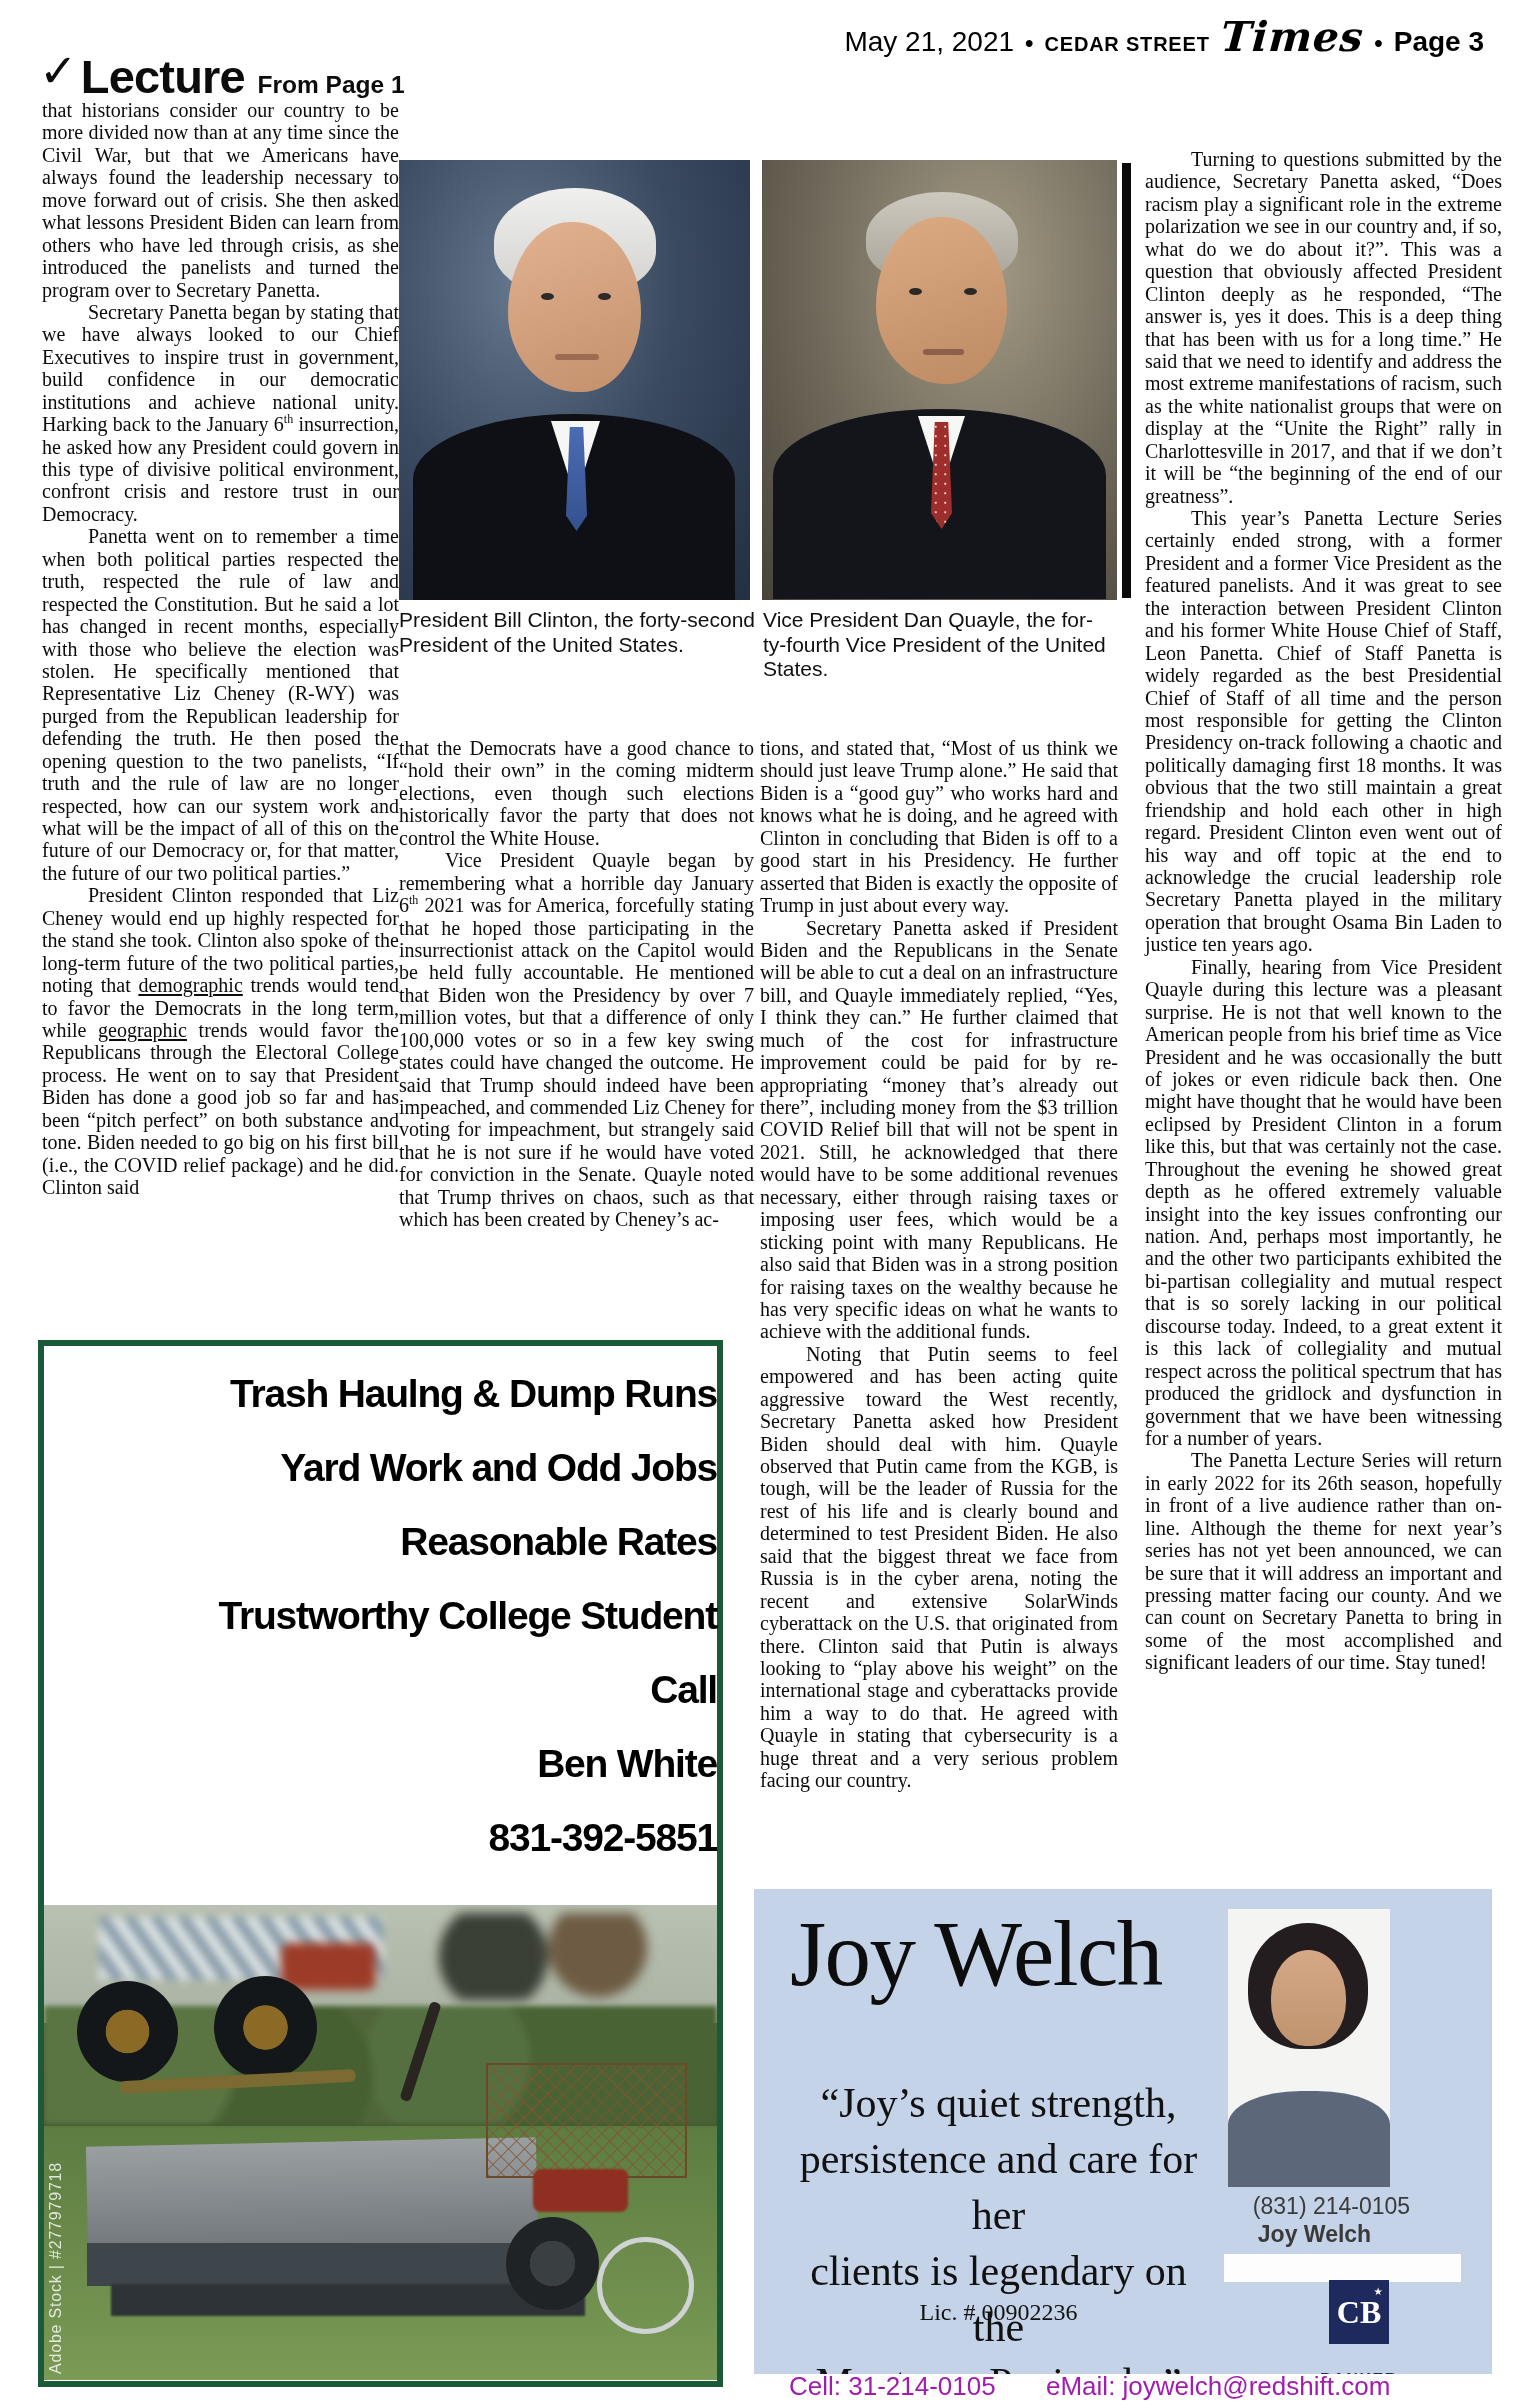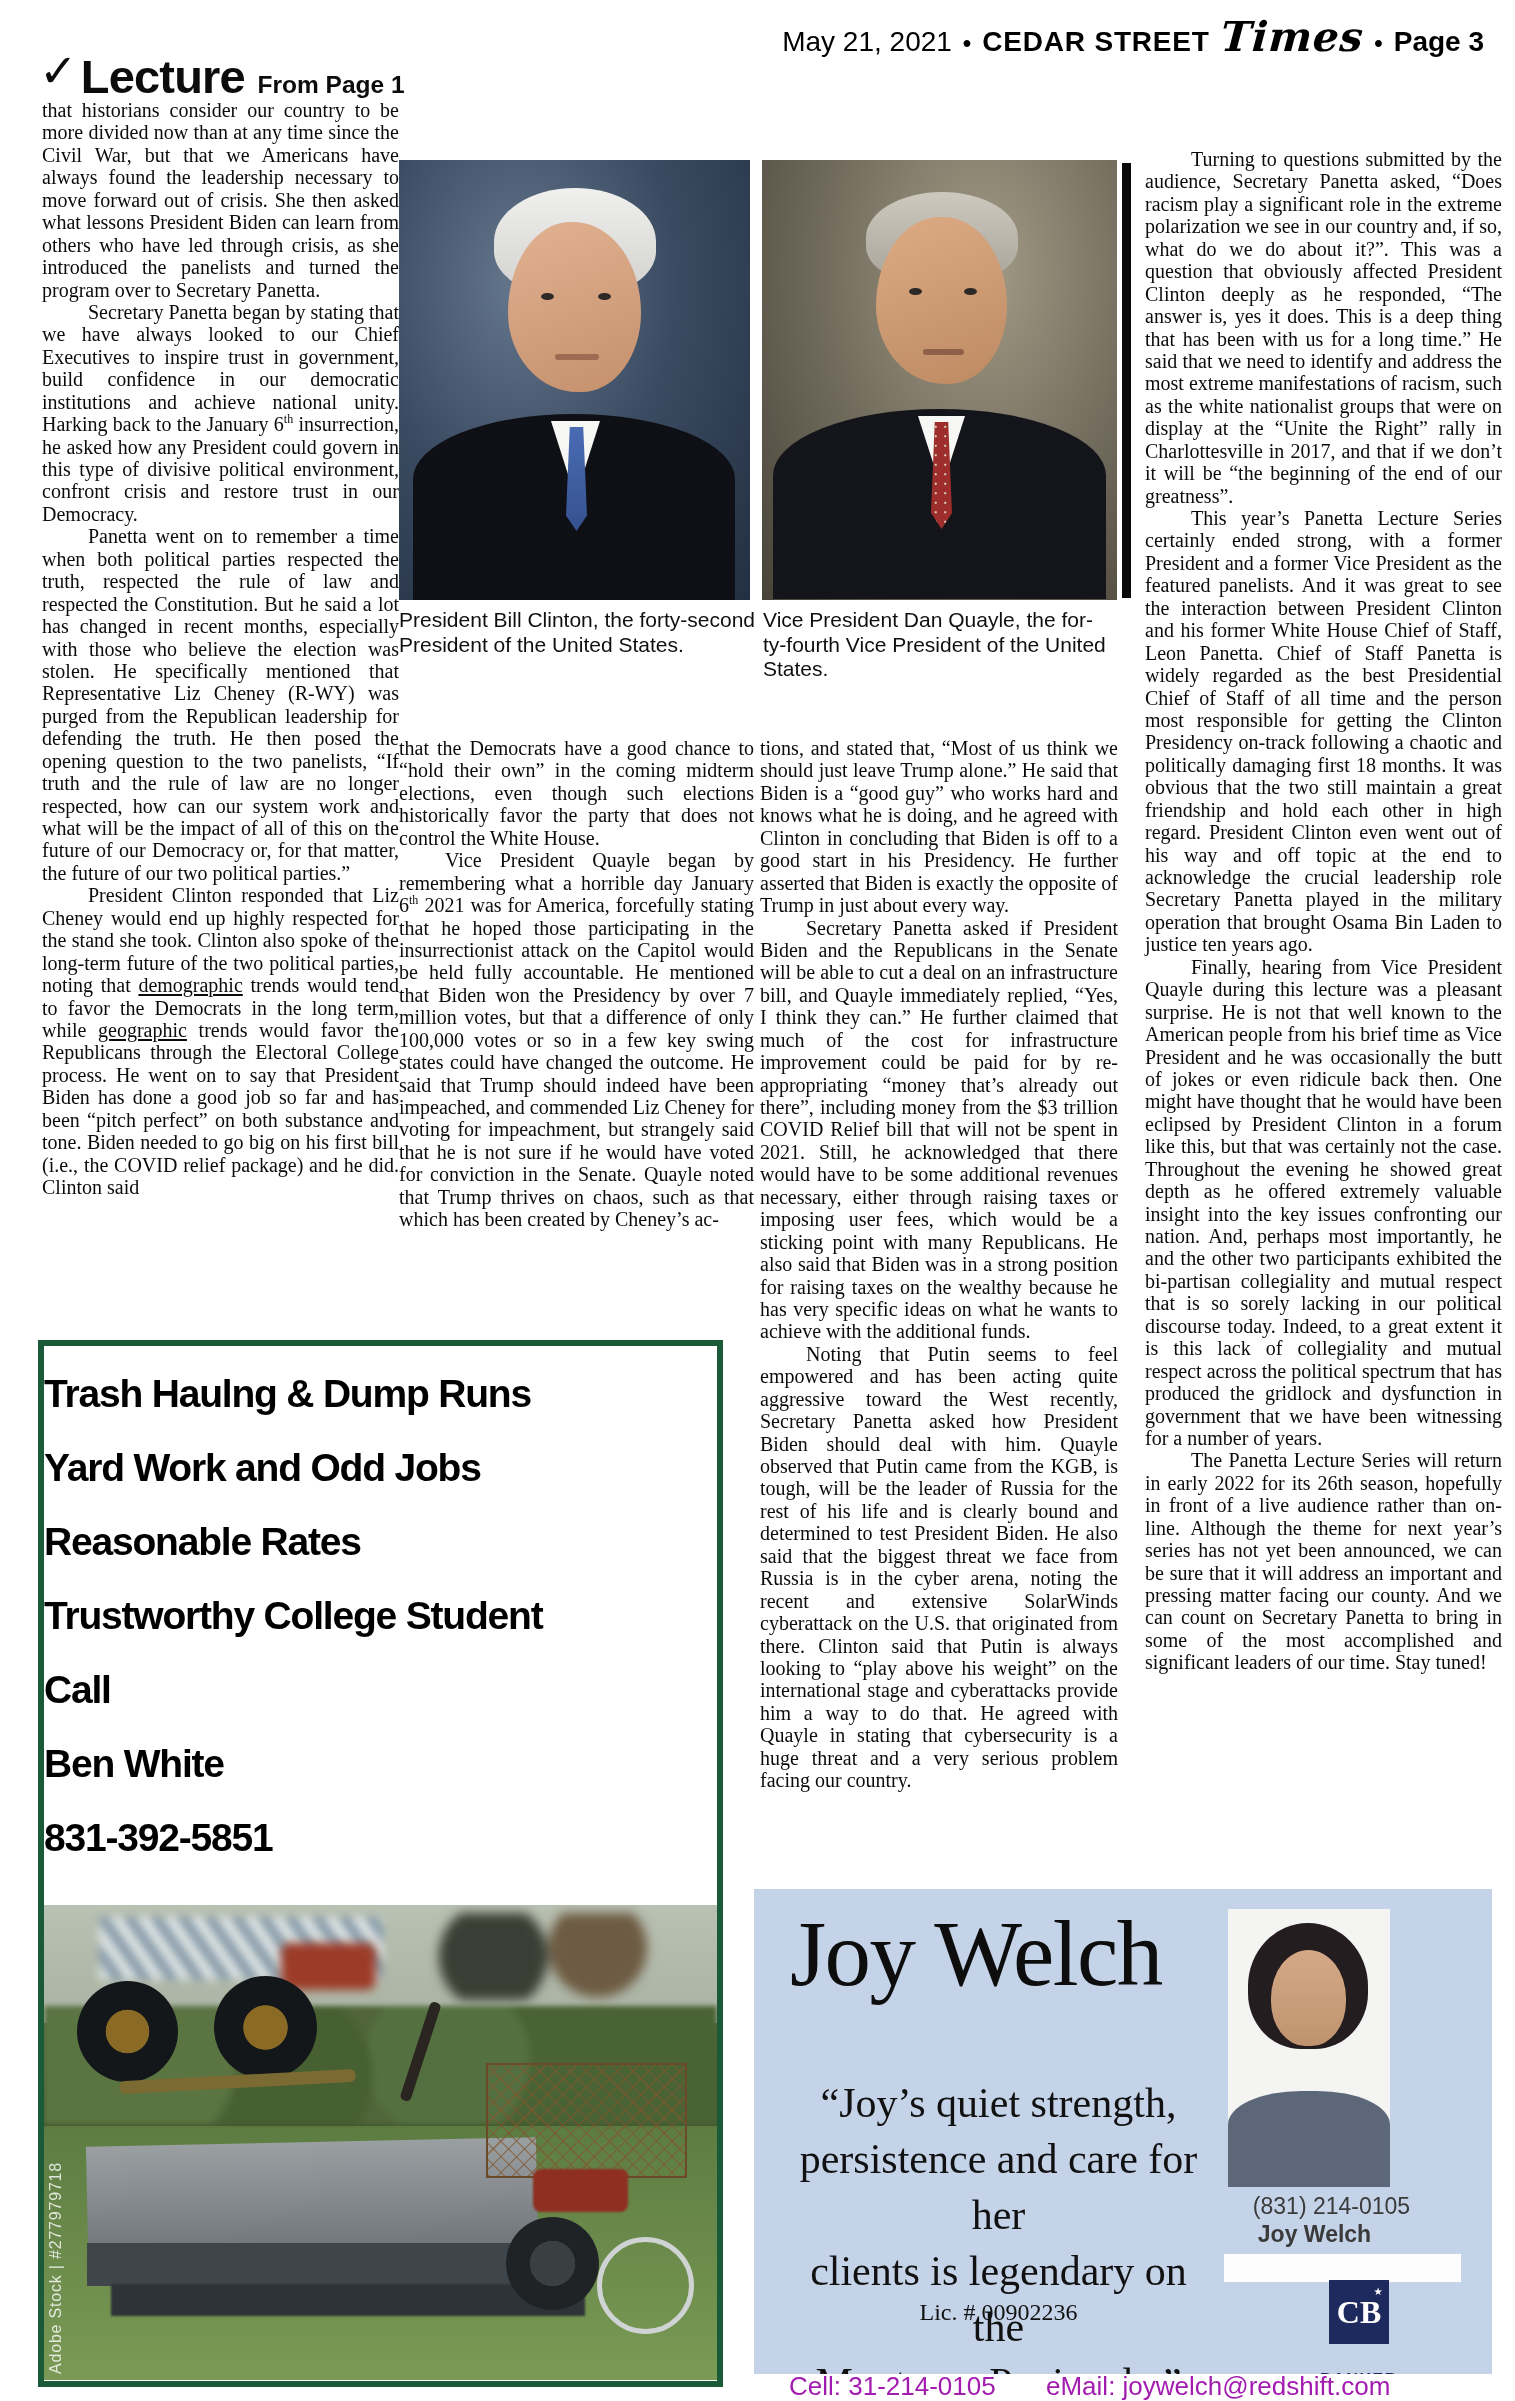--- a/index.html
+++ b/index.html
@@ -5,21 +5,21 @@
   html,body{margin:0;padding:0;background:#ffffff;}
   .page{position:relative;width:1516px;height:2401px;background:#fff;overflow:hidden;
         font-family:"Liberation Serif",serif;color:#0c0c0c;}
   .abs{position:absolute;}
 
   
   .header{position:absolute;top:12.6px;right:32px;display:flex;align-items:baseline;gap:11px;
           font-family:"Liberation Sans",sans-serif;color:#000;}
   .h-date{font-size:28px;font-weight:400;}
   .h-bullet{font-size:24px;font-weight:700;}
-  .h-paper{font-size:28px;font-weight:800;letter-spacing:0.8px;}
+  .h-paper{font-size:20px;font-weight:800;letter-spacing:0.8px;}
   .h-script{font-family:"DejaVu Serif",serif;font-style:italic;font-weight:700;font-size:41px;
             letter-spacing:0.8px;transform:skewX(-4deg);display:inline-block;}
   .h-page{font-size:28px;font-weight:800;}
 
   
   .headline{position:absolute;left:39px;top:49px;display:flex;align-items:baseline;}
   .check{font-size:46px;font-weight:900;font-family:"DejaVu Sans",sans-serif;margin-right:3.2px;
          position:relative;top:-6.3px;}
   .hl-title{font-family:"Liberation Sans",sans-serif;font-weight:800;font-size:47px;letter-spacing:-0.8px;}
   .hl-cont{font-family:"Liberation Sans",sans-serif;font-weight:800;font-size:24.5px;margin-left:12.6px;}
@@ -45,21 +45,21 @@
   .divider{position:absolute;left:1122px;top:163px;width:8.7px;height:435px;background:#0a0a0a;}
   .caption{position:absolute;width:359px;font-family:"Liberation Sans",sans-serif;
            font-size:21px;line-height:24.5px;color:#101010;}
   #cap1{left:399px;top:608px;}
   #cap2{left:763px;top:608px;}
 
   
   #trash-ad{position:absolute;left:38px;top:1340px;width:673px;height:1035px;
             border:6.3px solid #1a5a38;background:#fff;}
   #trash-ad-lines{padding-top:11px;}
-  .ad-line{height:74px;line-height:74px;text-align:left;font-family:"Liberation Sans",sans-serif;
+  .ad-line{height:74px;line-height:74px;text-align:right;font-family:"Liberation Sans",sans-serif;
            font-weight:700;font-size:39px;letter-spacing:-1.2px;color:#000;}
 
   
   #trailer-photo{position:absolute;left:44px;top:1905px;width:673px;height:475px;overflow:hidden;
                  background:linear-gradient(#b9c1b2 0px,#aab3a3 118px,#50663a 118px,#43582f 221px,#5d7c42 221px,#7a9a55 100%);}
   .tp{position:absolute;}
   .wm{position:absolute;left:3.2px;bottom:6.3px;writing-mode:vertical-rl;transform:rotate(180deg);
       font-family:"Liberation Sans",sans-serif;font-size:16px;color:rgba(255,255,255,0.8);letter-spacing:0.8px;}
 
   

